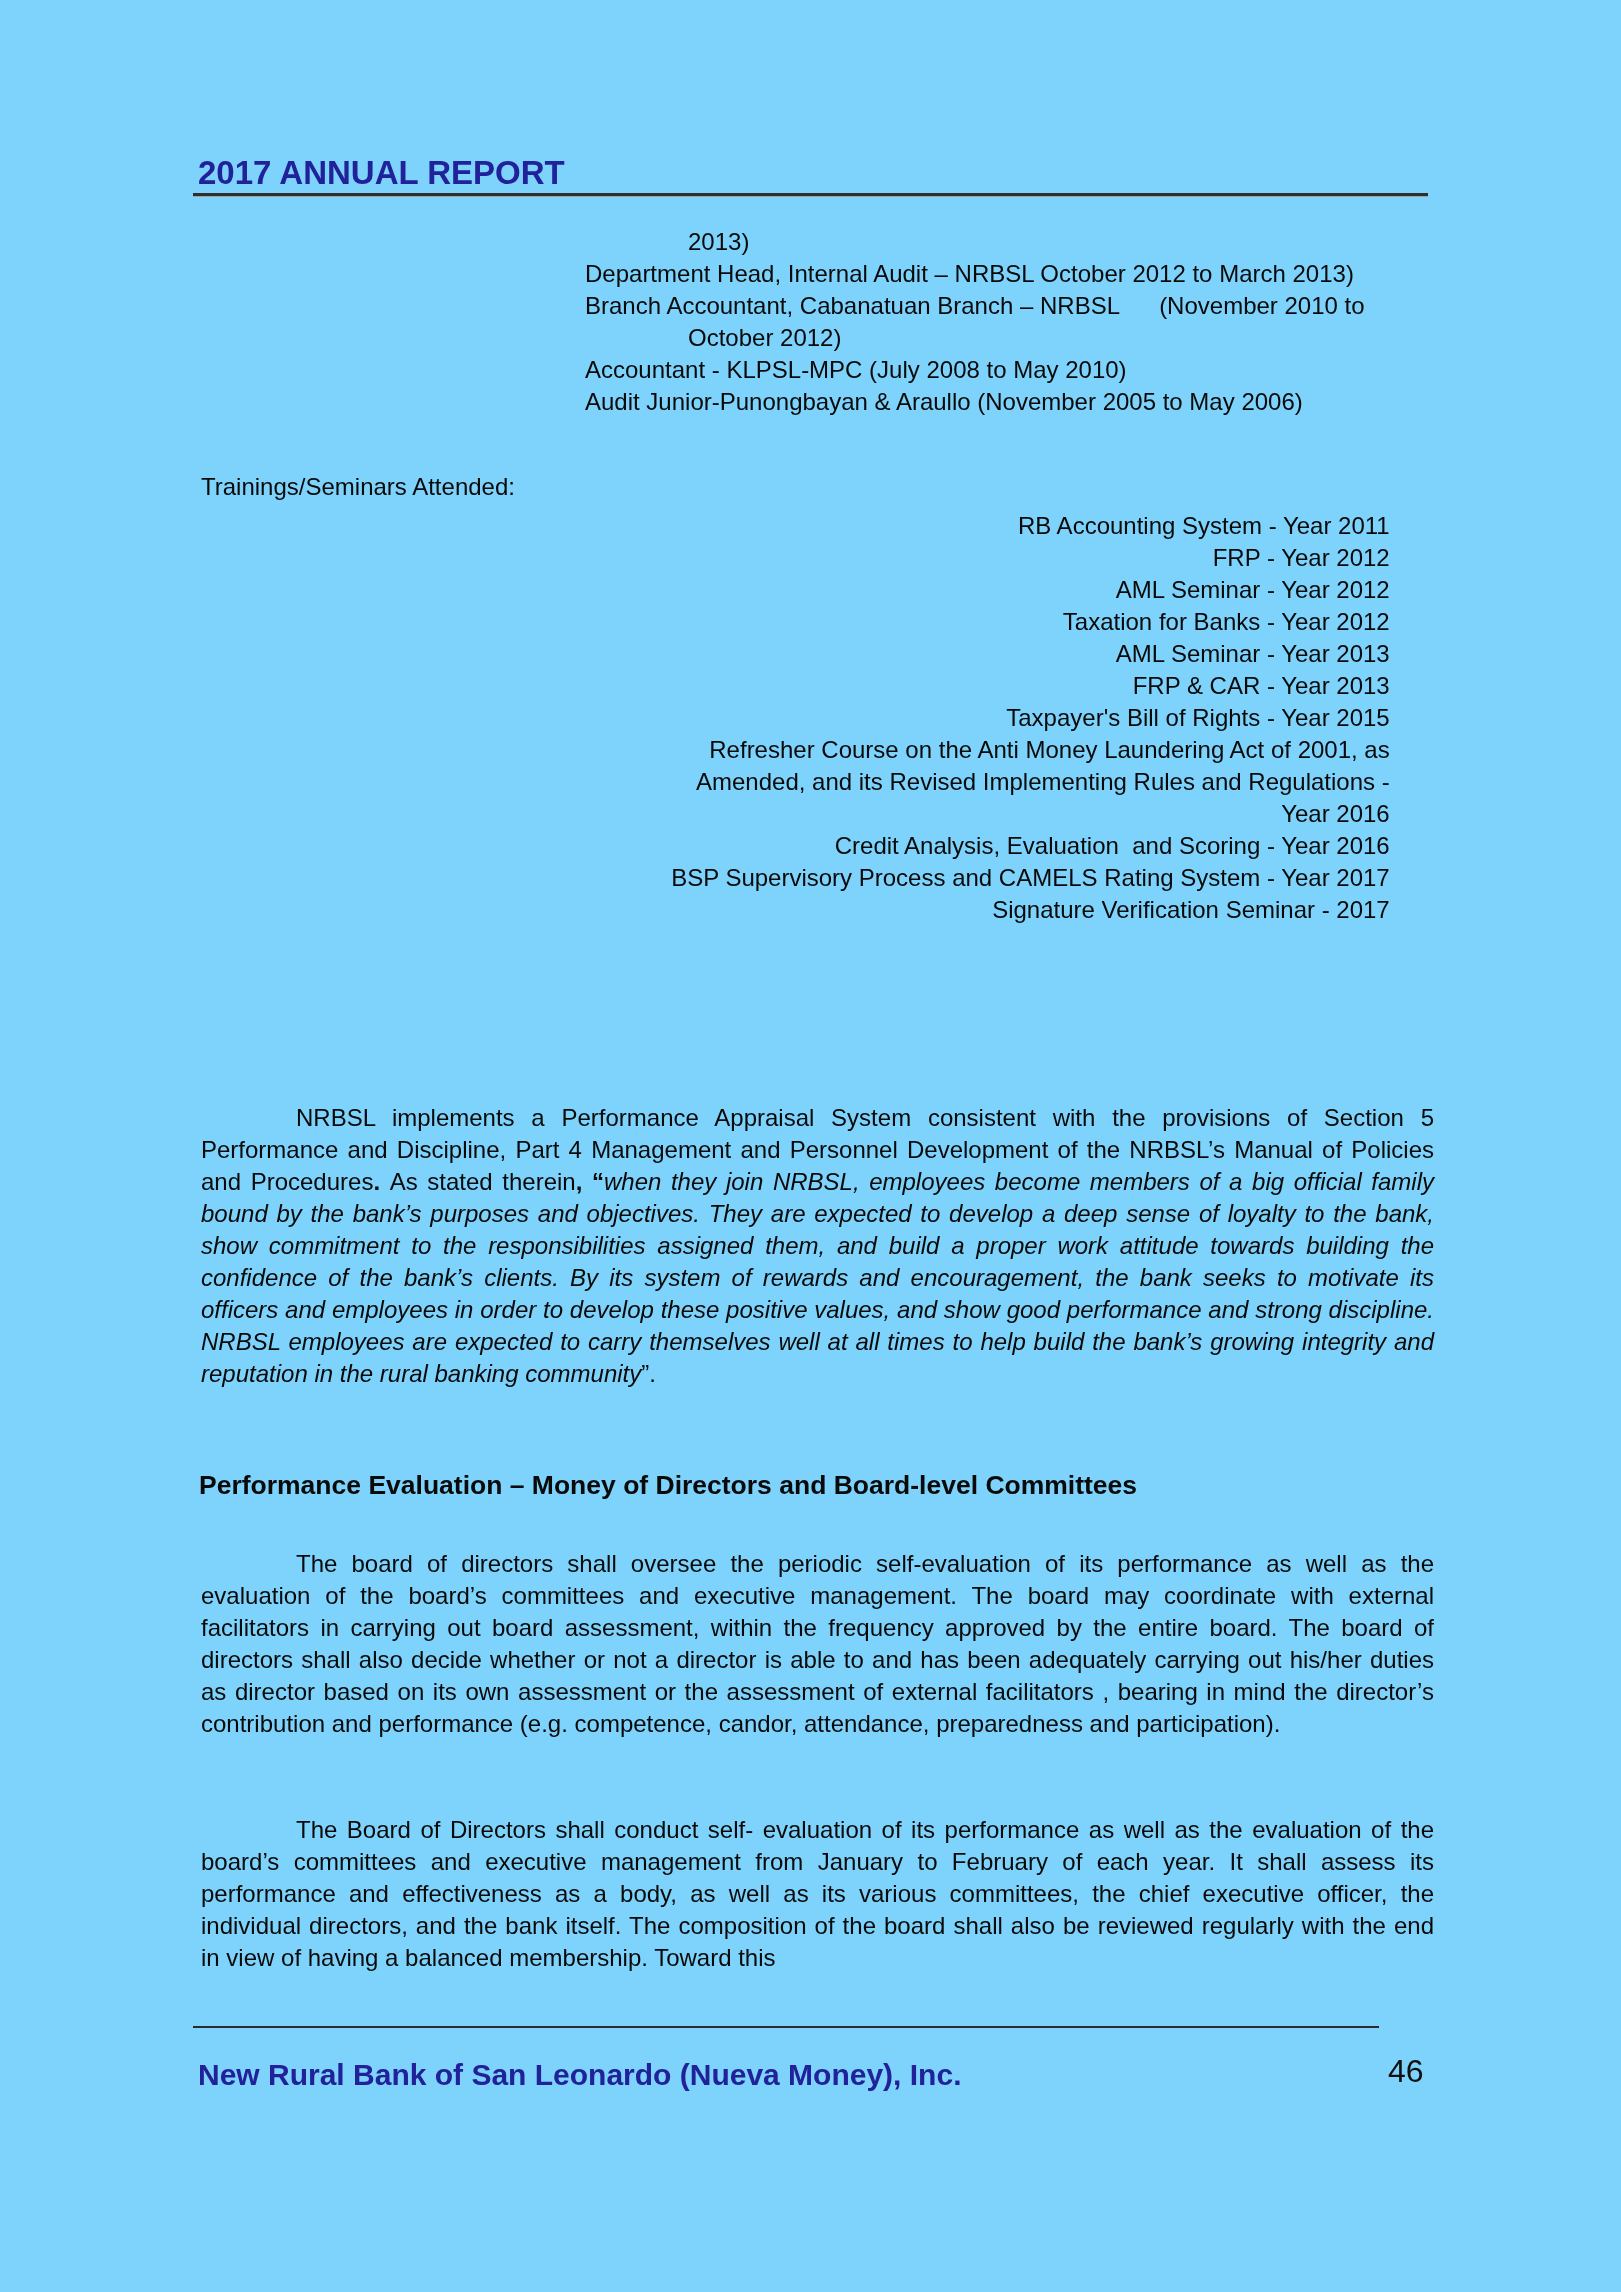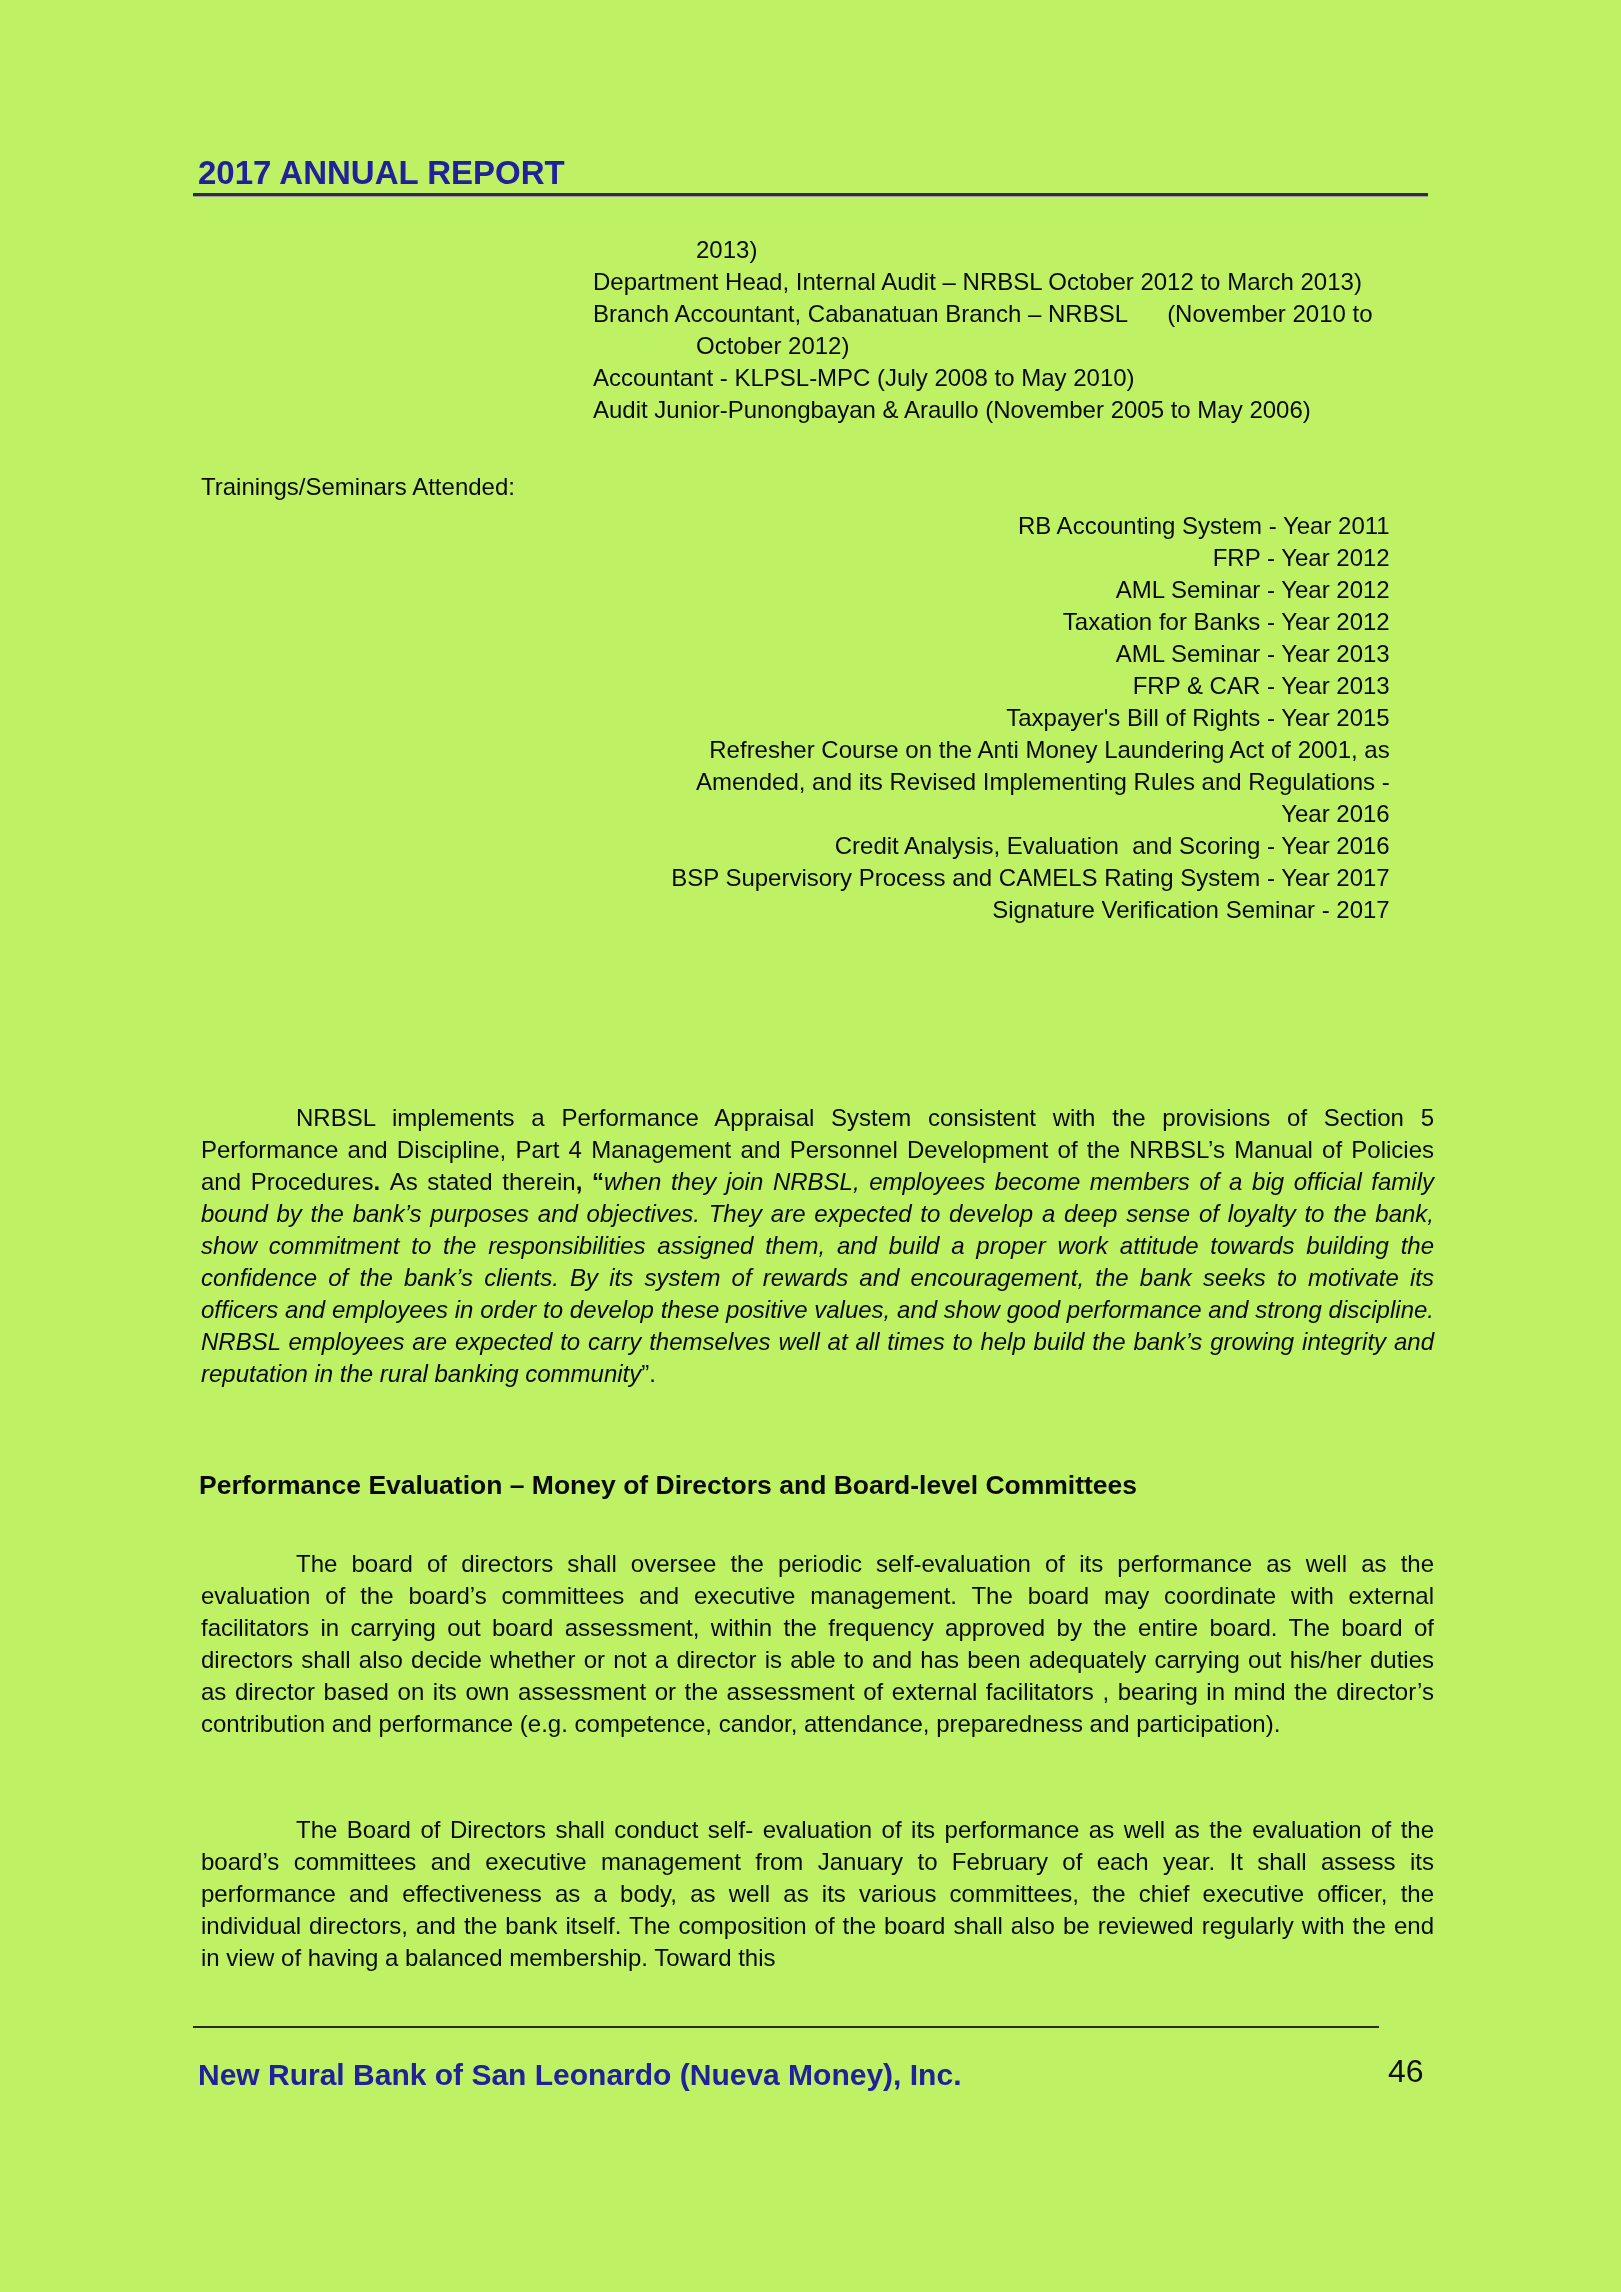--- a/index.html
+++ b/index.html
@@ -1,23 +1,23 @@
 <!DOCTYPE html>
 <html><head>
 <meta charset="utf-8">
 <style>
   html,body{margin:0;padding:0;background:#ffffff;}
   .page{
-    position:relative;width:1621px;height:2293px;background:#bef264;
+    position:relative;width:1621px;height:2293px;background:#7dd3fc;
     font-family:"Liberation Sans","DejaVu Sans",sans-serif;color:#0a0a0a;overflow:hidden;
   }
   .abs{position:absolute;}
   .header-title{left:198px;top:155px;font-size:33px;font-weight:700;color:#21219a;line-height:35px;letter-spacing:0px;}
   .header-rule{left:193px;top:193px;width:1235px;height:2.9px;background:#2e2e2e;border-bottom:1px solid #9f9f9f;}
-  .career{left:201px;top:226px;font-size:24px;line-height:32px;white-space:pre;margin-top:8px;}
+  .career{left:193px;top:226px;font-size:24px;line-height:32px;white-space:pre;}
   .career .ind1{padding-left:392px;}
   .career .ind2{padding-left:495px;}
   .trainings-label{left:201px;top:471px;font-size:24px;line-height:32px;}
   .trainings{left:201px;top:510px;font-size:24px;line-height:32px;white-space:pre;text-align:right;}
   .trainings .t-item{padding-left:392px;}
   .trainings .ind1{padding-left:495px;}
   .heading-j{left:201px;top:1006px;width:1230px;text-align:center;font-weight:700;font-size:26.5px;line-height:33px;}
   .hj-title{margin-left:16.7px;}
   .para{left:201px;width:1233px;text-align:justify;font-size:24px;line-height:32px;text-indent:95px;}
   .para1{top:1102px;}

